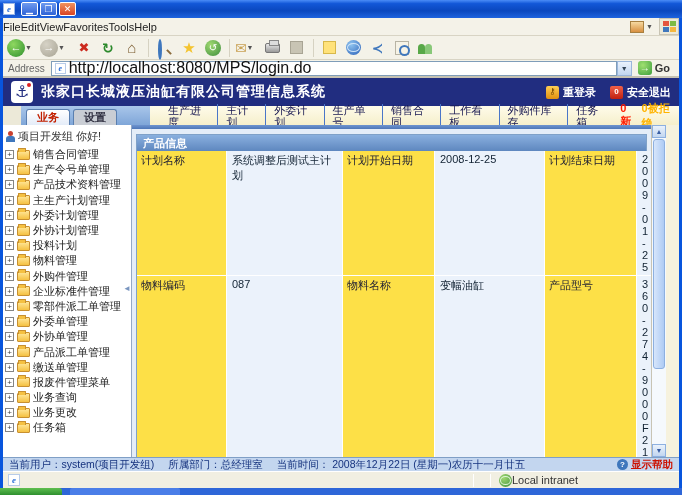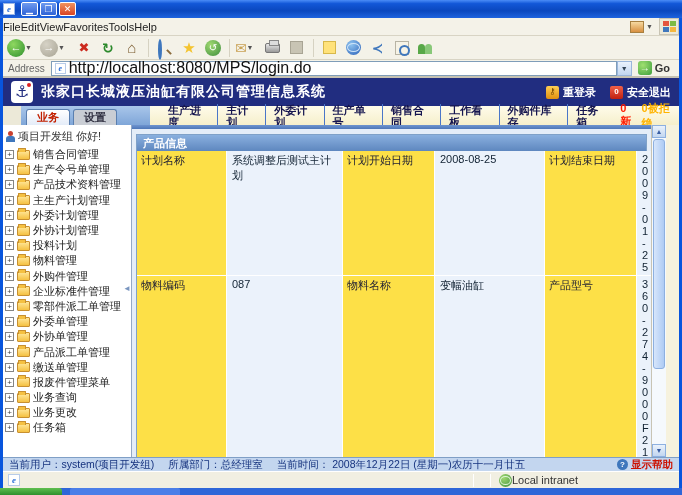--- a/index.html
+++ b/index.html
@@ -85,21 +85,21 @@
   .hic.pwr { background:linear-gradient(180deg,#F06048,#C02010); }
 
   
   .tabnav { position:absolute; left:18px; right:0; top:106px; height:19px; display:flex; }
   .tabzone { width:129px; background:linear-gradient(180deg,#A9C6EA,#7FA6D8); display:flex; align-items:flex-end; padding-left:5px; gap:3px; }
   .tab { height:16px; padding:0 10px; font-size:11px; font-weight:bold; line-height:15px;
     border:1px solid #5A7FB0; border-bottom:none; border-radius:3px 3px 0 0; }
   .tab.active { background:linear-gradient(180deg,#FFFFFF,#E4ECF8); color:#C22000; }
   .tab.inactive { background:#C9CDD4; color:#334; }
   .navzone { flex:1; background:linear-gradient(180deg,#FEFBEA,#F6EFCB); display:flex; align-items:center; padding-left:10px; font-size:11px; }
-  .nav-item { font-weight:bold; color:#15154F; padding:0 8px; border-right:1px solid #4A76C8; line-height:12px; }
+  .nav-item { font-weight:normal; color:#15154F; padding:0 8px; border-right:1px solid #4A76C8; line-height:12px; }
   .nav-item:last-of-type { border-right:none; }
   .badge { font-weight:bold; margin-left:5px; }
   .badge.new { color:#FF1A00; }
   .badge.rej { color:#FFB400; }
 
   
   .main { position:absolute; left:0; right:0; top:125px; bottom:38px; display:flex; }
   .tree { width:129px; background:#fff; border-right:1px solid #93A8C4; padding:3px 2px; overflow:hidden; position:relative; }
   .greet { display:flex; align-items:center; gap:3px; font-size:11px; color:#333; margin:1px 0 3px 1px; white-space:nowrap; }
   .person { width:9px; height:11px; position:relative; flex:none; }
@@ -403,21 +403,21 @@
         <div class="panel">
           <div class="ptitle">产品信息</div>
           <div class="pigrid">
 
           <div class="pif">
                 <span class="pil">计划名称</span>
                 <span class="piv">系统调整后测试主计划</span>
               </div>
               <div class="pif">
                 <span class="pil">计划开始日期</span>
-                <span class="piv">2008-08-25</span>
+                <span class="piv">2008-12-25</span>
               </div>
               <div class="pif">
                 <span class="pil">计划结束日期</span>
                 <span class="piv">2009-01-25</span>
               </div>
               <div class="pif">
                 <span class="pil">物料编码</span>
                 <span class="piv">087</span>
               </div>
               <div class="pif">

